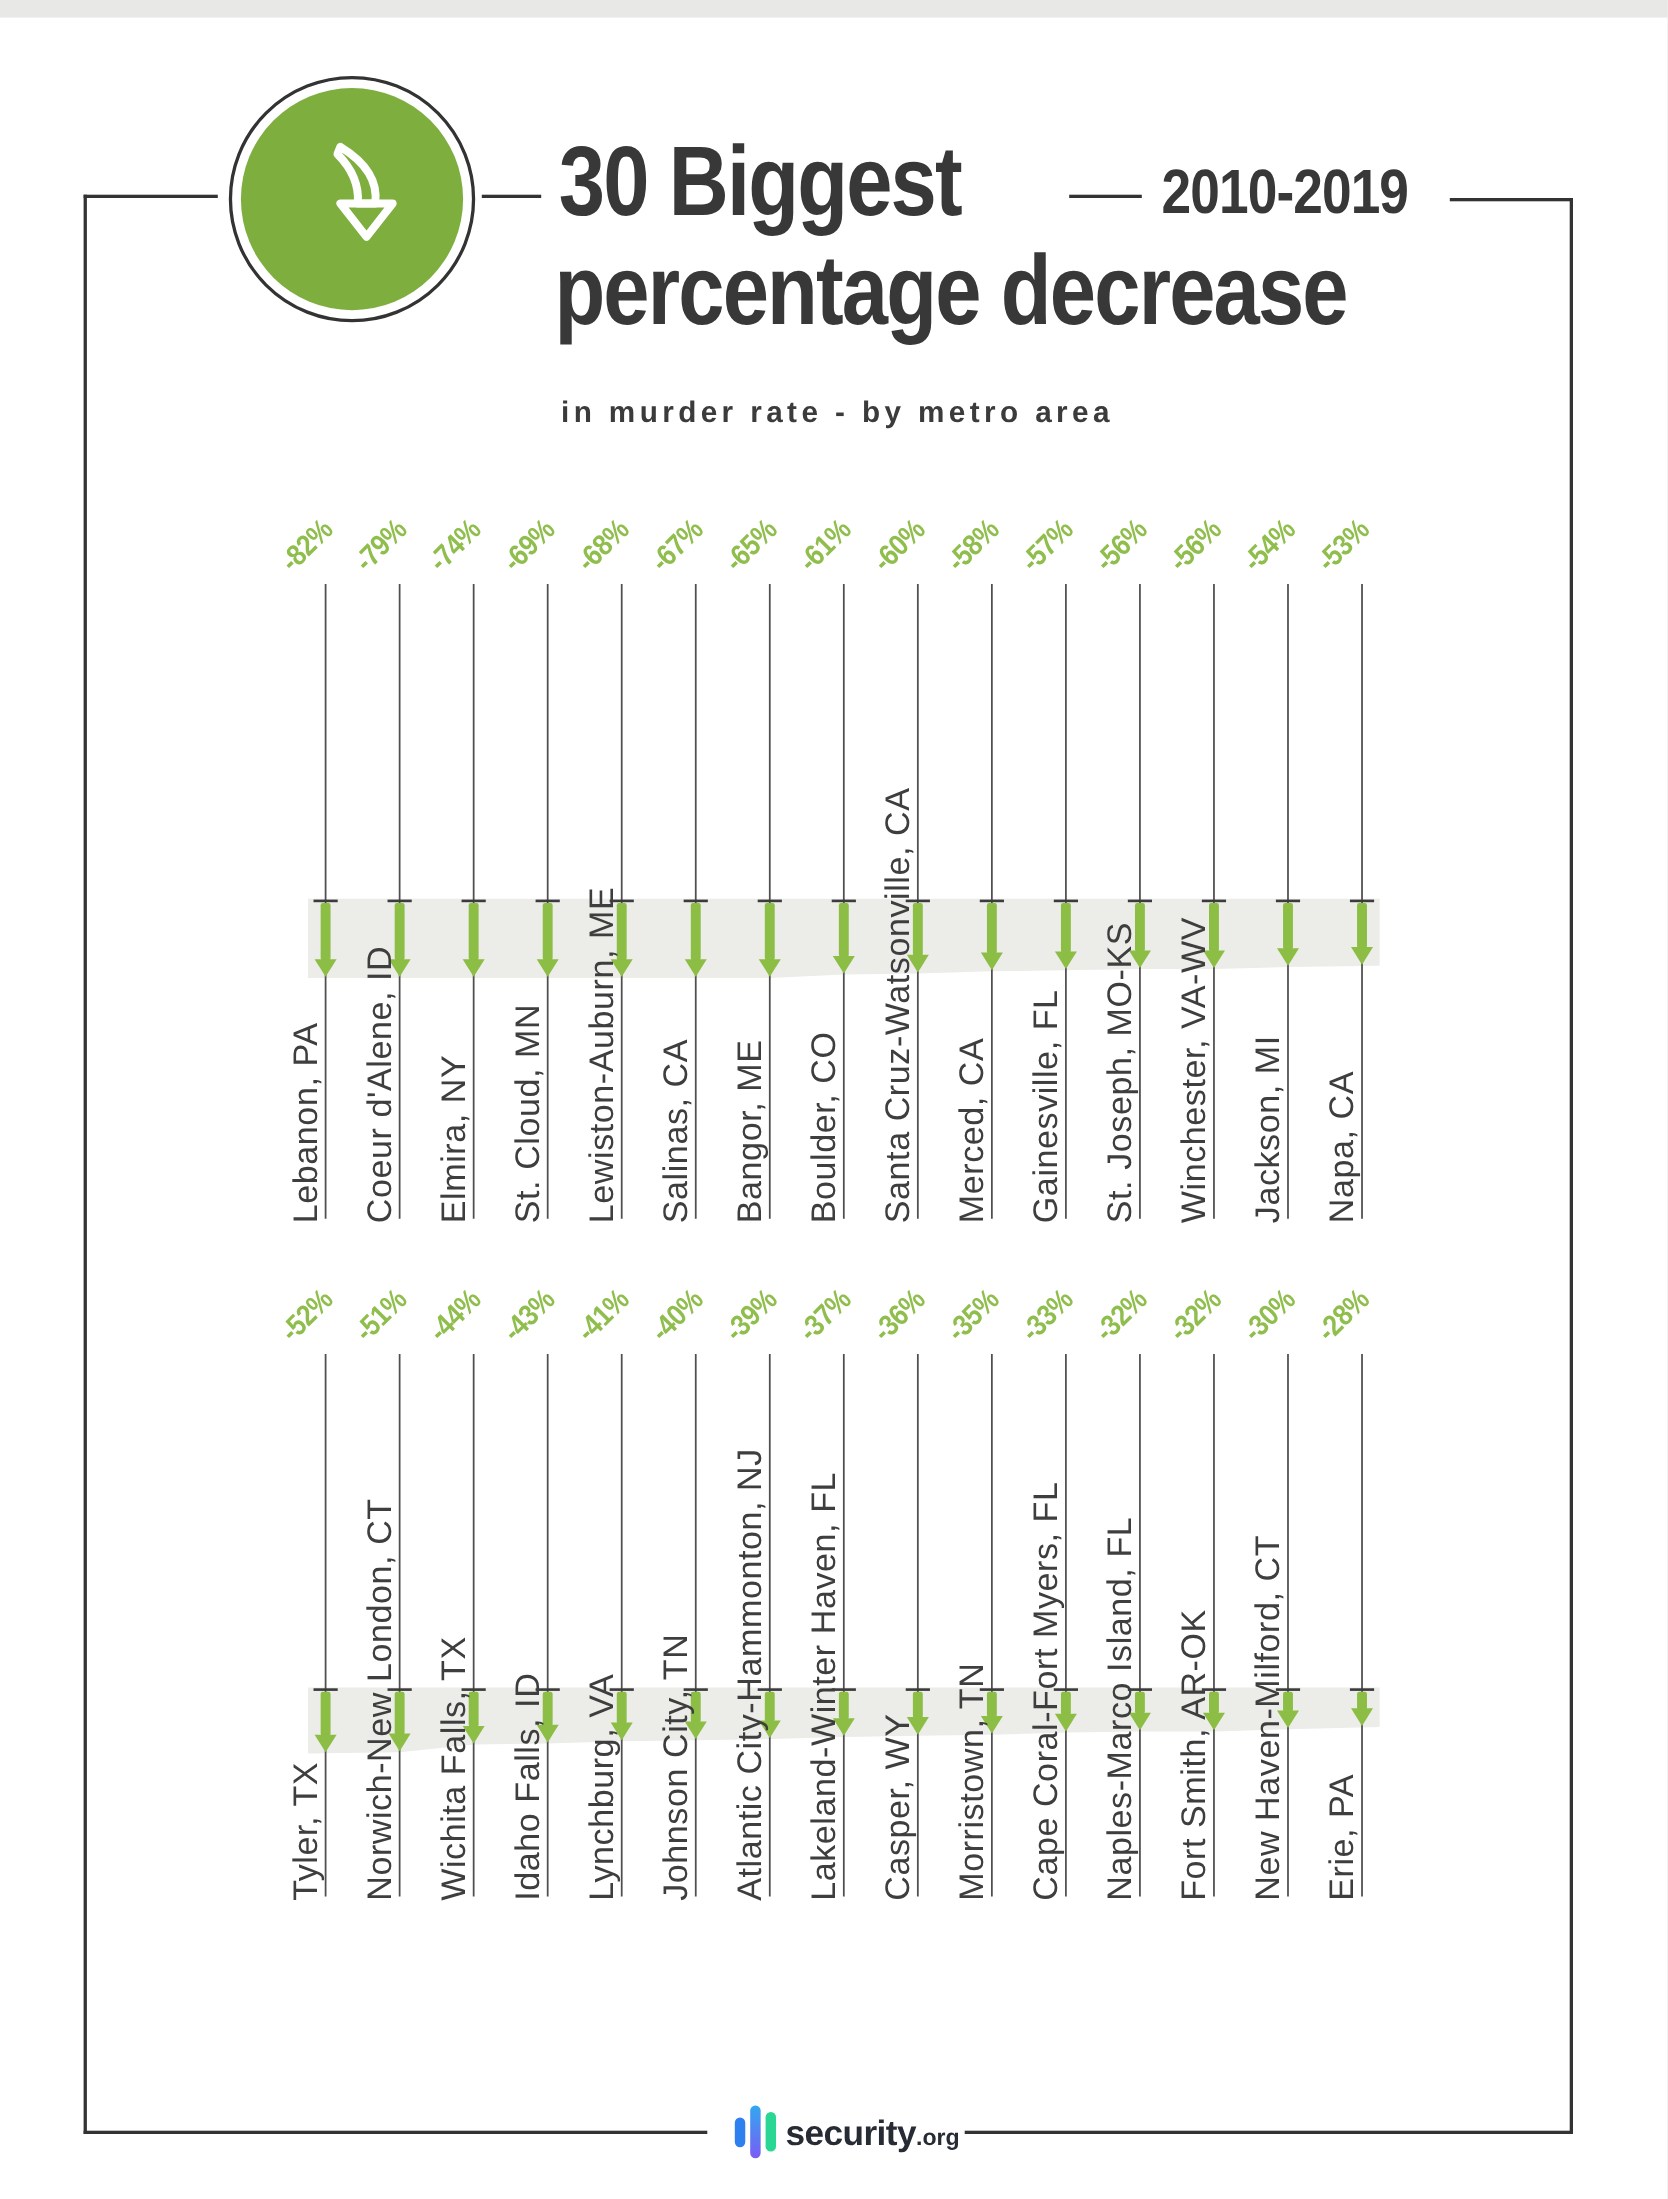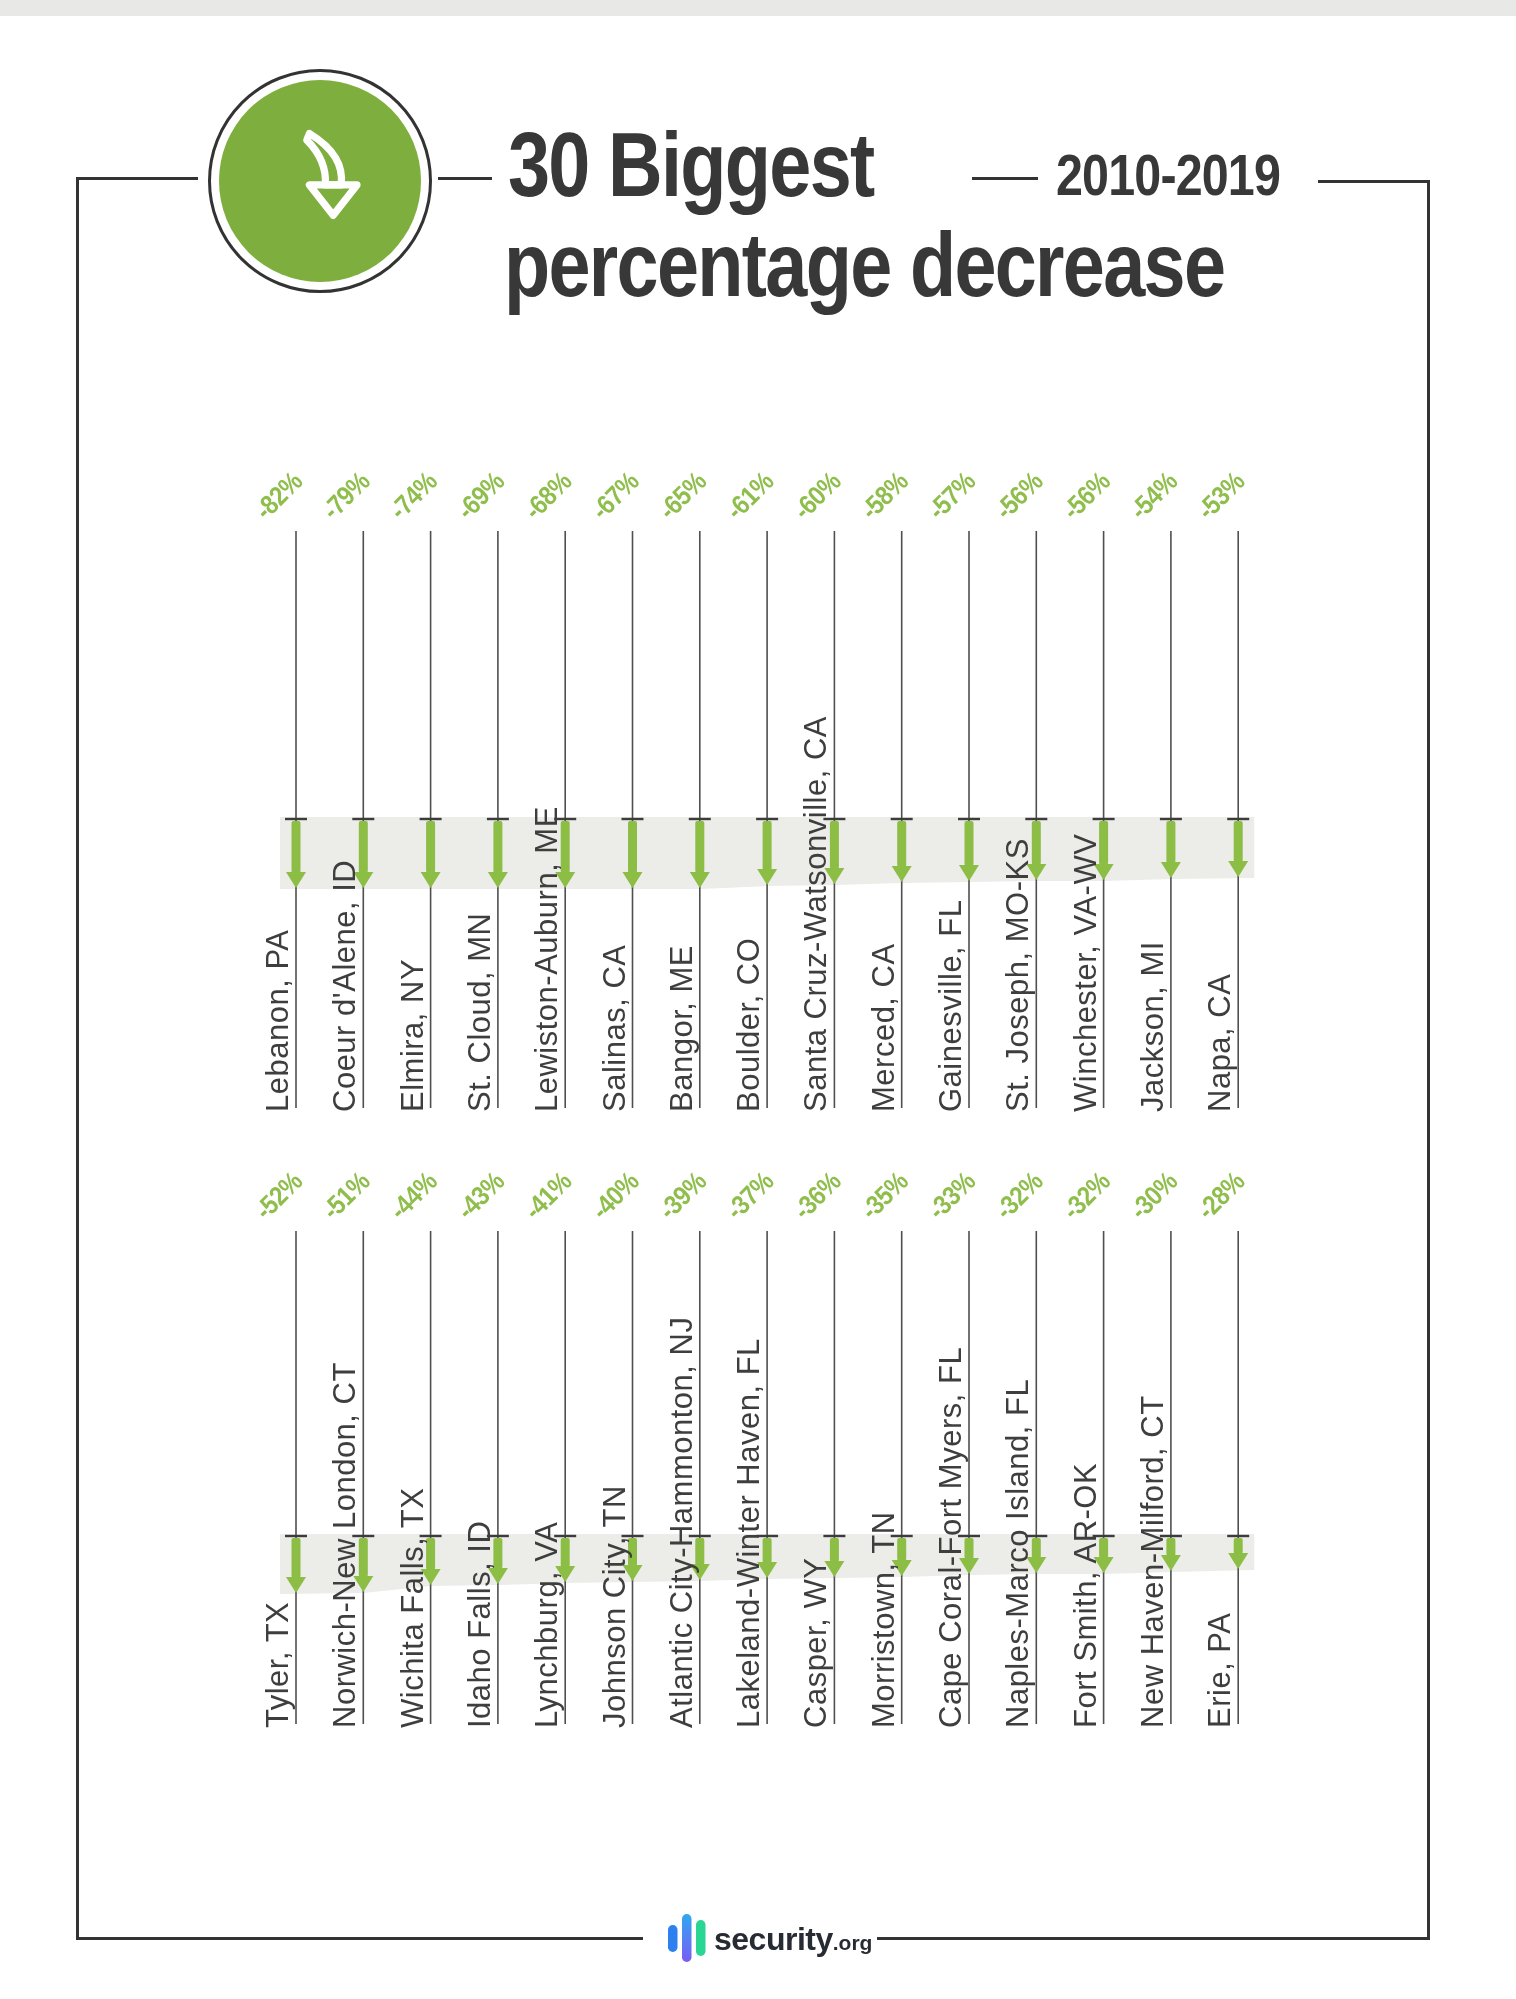--- a/index.html
+++ b/index.html
@@ -44,20 +44,21 @@
       <svg width="132" height="132" viewBox="0 0 100 100">
         <path d="M42 14 C 60 25 68 38 66 53 L 54 53 C 55 40 49 28 40 19 Z" fill="none" stroke="#ffffff" stroke-width="5.5" stroke-linejoin="round"></path>
         <polygon points="42,53 78,53 60,76" fill="none" stroke="#ffffff" stroke-width="5.5" stroke-linejoin="round"></polygon>
       </svg>
     </div>
   </div>
 
   <div class="title t1">30 Biggest</div>
   <div class="title t2">percentage decrease</div>
   <div class="period">2010-2019</div>
+  <div class="subtitle">in murder rate - by metro area</div>
 
   <svg id="row1" class="chart-row" style="top:430px;" width="1516" height="680">
       <polygon points="280,371 1254.1999999999998,371 1254.1999999999998,432 1170.9,433 1103.6,435 1036.3,435 969,436 901.6999999999999,437 834.4,439 767.0999999999999,440 699.8,443 632.5,443 565.2,443 497.9,443 430.6,443 363.3,443 280,443" fill="#ECECE9"></polygon>
       <g>
         <line x1="296" y1="85" x2="296" y2="662" stroke="#4F4F4F" stroke-width="1.6"></line>
         <line x1="285" y1="373" x2="307" y2="373" stroke="#3C3C3C" stroke-width="2.4"></line>
         <rect x="291.5" y="375" width="9" height="52" rx="2" fill="#8CBD44"></rect>
         <polygon points="286,426 306,426 296,442" fill="#8CBD44"></polygon>
         <text transform="translate(266,75) rotate(-45) scale(0.88,1)" fill="#8FBE4D" font-size="27" font-weight="bold" font-family="&quot;Liberation Sans&quot;,sans-serif" letter-spacing="-0.5">-82%</text>
         <text transform="translate(288,666) rotate(-90)" fill="#3E3E3E" font-size="31" letter-spacing="0.5" font-family="&quot;Liberation Sans&quot;,sans-serif">Lebanon, PA</text>

